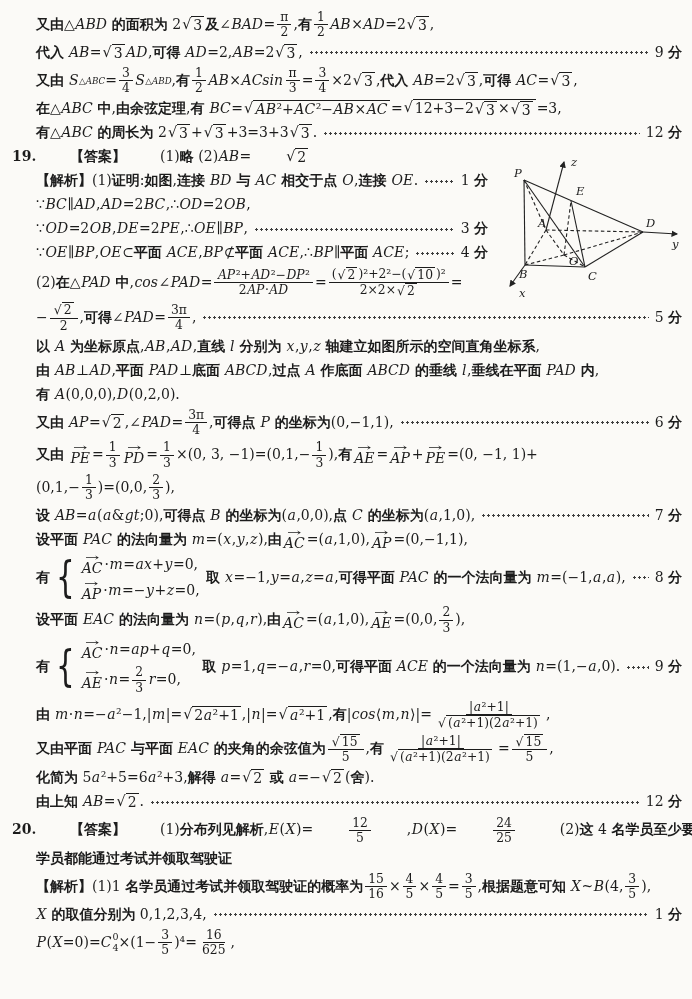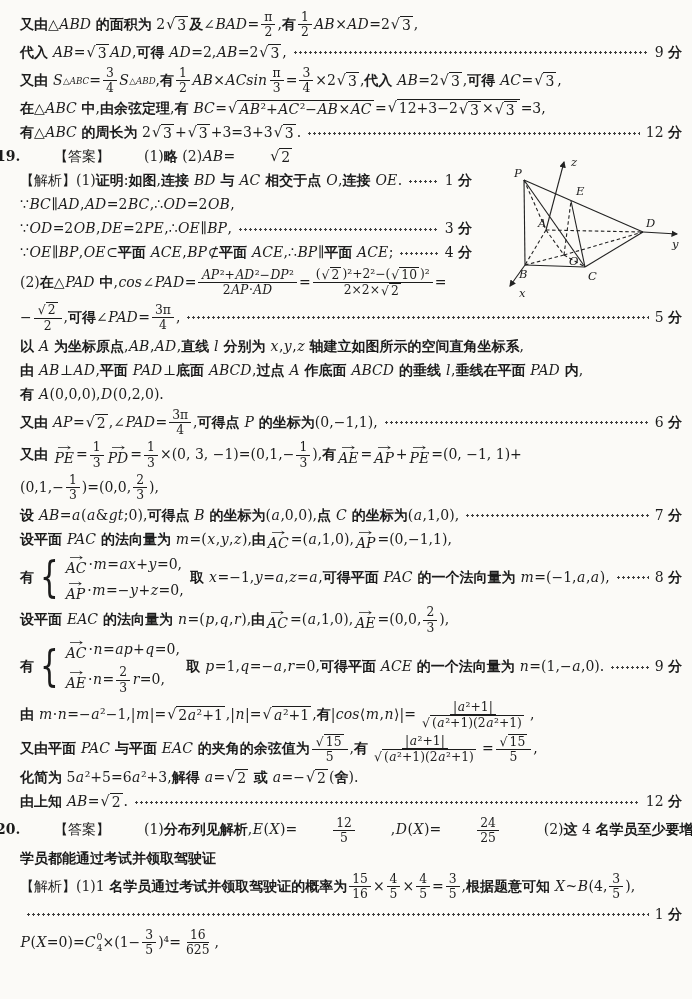--- a/index.html
+++ b/index.html
@@ -2,31 +2,31 @@
 <html><head>
 <meta charset="utf-8">
 <style>
   html,body{margin:0;padding:0;}
   body{
     width:692px;height:999px;position:relative;overflow:hidden;
     background:#fbfaf7;color:#1c1c1c;
     font-family:"DejaVu Serif","DejaVu Sans",serif;
     font-size:14px;
   }
-  #doc{position:relative;padding:8px 10px 0 20px;}
+  #doc{position:relative;padding:8px 10px 0 36px;}
   .ln{
     display:flex;align-items:center;white-space:pre;
     min-height:23px;margin:1px 0;line-height:1.25;
   }
   .ln.narrow{width:452px;}
   .ln.hasnum{margin-left:-24px;gap:34px;}
   .pnum{font-weight:bold;width:24px;flex:0 0 auto;}
   .tx i{font-style:italic;padding:0 0.5px;}
   .tx b.cj{font-weight:bold;font-style:normal;}
-  .bld{font-weight:normal;text-align:right;}
+  .bld{font-weight:bold;text-align:right;}
   sub{font-size:0.62em;}
   .frac{
     display:inline-flex;flex-direction:column;align-items:center;
     vertical-align:middle;margin:1px 2px;font-size:0.88em;line-height:1.15;
   }
   .fn{display:block;border-bottom:1.2px solid currentColor;padding:0 3px;text-align:center;}
   .fd{display:block;padding:0 3px;text-align:center;}
   .sqrt{display:inline-flex;align-items:stretch;margin:0 1px;}
   .rs{font-size:1.02em;line-height:1.1;transform:translateY(1px);}
   .rc{border-top:1.2px solid currentColor;padding:0 2px;line-height:1.2;}
@@ -82,21 +82,21 @@
       <div class="ln"><span class="tx"><b class="cj">有</b></span><span class="cases"><span class="brace">{</span><span class="rows"><span class="crow"><span class="vec"><span class="va">→</span><span class="vb"><i>AC</i></span></span><span class="tx">·<i>m</i>=<i>ax</i>+<i>y</i>=0,</span></span><span class="crow"><span class="vec"><span class="va">→</span><span class="vb"><i>AP</i></span></span><span class="tx">·<i>m</i>=−<i>y</i>+<i>z</i>=0,</span></span></span></span><span class="tx"> <b class="cj">取</b> <i>x</i>=−1,<i>y</i>=<i>a</i>,<i>z</i>=<i>a</i>,<b class="cj">可得平面</b> <i>PAC</i> <b class="cj">的一个法向量为</b> <i>m</i>=(−1,<i>a</i>,<i>a</i>),</span><span class="dots"></span><span class="score">8 <b class="cj">分</b></span></div>
       <div class="ln"><span class="tx"><b class="cj">设平面</b> <i>EAC</i> <b class="cj">的法向量为</b> <i>n</i>=(<i>p</i>,<i>q</i>,<i>r</i>),<b class="cj">由</b></span><span class="vec"><span class="va">→</span><span class="vb"><i>AC</i></span></span><span class="tx">=(<i>a</i>,1,0),</span><span class="vec"><span class="va">→</span><span class="vb"><i>AE</i></span></span><span class="tx">=(0,0,</span><span class="frac"><span class="fn"><span class="tx">2</span></span><span class="fd"><span class="tx">3</span></span></span><span class="tx">),</span></div>
       <div class="ln"><span class="tx"><b class="cj">有</b></span><span class="cases"><span class="brace">{</span><span class="rows"><span class="crow"><span class="vec"><span class="va">→</span><span class="vb"><i>AC</i></span></span><span class="tx">·<i>n</i>=<i>ap</i>+<i>q</i>=0,</span></span><span class="crow"><span class="vec"><span class="va">→</span><span class="vb"><i>AE</i></span></span><span class="tx">·<i>n</i>=</span><span class="frac"><span class="fn"><span class="tx">2</span></span><span class="fd"><span class="tx">3</span></span></span><span class="tx"><i>r</i>=0,</span></span></span></span><span class="tx"> <b class="cj">取</b> <i>p</i>=1,<i>q</i>=−<i>a</i>,<i>r</i>=0,<b class="cj">可得平面</b> <i>ACE</i> <b class="cj">的一个法向量为</b> <i>n</i>=(1,−<i>a</i>,0).</span><span class="dots"></span><span class="score">9 <b class="cj">分</b></span></div>
       <div class="ln"><span class="tx"><b class="cj">由</b> <i>m</i>·<i>n</i>=−<i>a</i>²−1,|<i>m</i>|=</span><span class="sqrt"><span class="rs">√</span><span class="rc"><span class="tx">2<i>a</i>²+1</span></span></span><span class="tx">,|<i>n</i>|=</span><span class="sqrt"><span class="rs">√</span><span class="rc"><span class="tx"><i>a</i>²+1</span></span></span><span class="tx">,<b class="cj">有</b>|<i>cos</i>⟨<i>m</i>,<i>n</i>⟩|=</span><span class="frac"><span class="fn"><span class="tx">|<i>a</i>²+1|</span></span><span class="fd"><span class="sqrt"><span class="rs">√</span><span class="rc"><span class="tx">(<i>a</i>²+1)(2<i>a</i>²+1)</span></span></span></span></span><span class="tx">,</span></div>
       <div class="ln"><span class="tx"><b class="cj">又由平面</b> <i>PAC</i> <b class="cj">与平面</b> <i>EAC</i> <b class="cj">的夹角的余弦值为</b></span><span class="frac"><span class="fn"><span class="sqrt"><span class="rs">√</span><span class="rc"><span class="tx">15</span></span></span></span><span class="fd"><span class="tx">5</span></span></span><span class="tx">,<b class="cj">有</b></span><span class="frac"><span class="fn"><span class="tx">|<i>a</i>²+1|</span></span><span class="fd"><span class="sqrt"><span class="rs">√</span><span class="rc"><span class="tx">(<i>a</i>²+1)(2<i>a</i>²+1)</span></span></span></span></span><span class="tx">=</span><span class="frac"><span class="fn"><span class="sqrt"><span class="rs">√</span><span class="rc"><span class="tx">15</span></span></span></span><span class="fd"><span class="tx">5</span></span></span><span class="tx">,</span></div>
       <div class="ln"><span class="tx"><b class="cj">化简为</b> 5<i>a</i>²+5=6<i>a</i>²+3,<b class="cj">解得</b> <i>a</i>=</span><span class="sqrt"><span class="rs">√</span><span class="rc"><span class="tx">2</span></span></span><span class="tx"> <b class="cj">或</b> <i>a</i>=−</span><span class="sqrt"><span class="rs">√</span><span class="rc"><span class="tx">2</span></span></span><span class="tx">(<b class="cj">舍</b>).</span></div>
       <div class="ln"><span class="tx"><b class="cj">由上知</b> <i>AB</i>=</span><span class="sqrt"><span class="rs">√</span><span class="rc"><span class="tx">2</span></span></span><span class="tx">.</span><span class="dots"></span><span class="score">12 <b class="cj">分</b></span></div>
       <div class="ln hasnum"><span class="pnum">20.</span><span class="bld">【答案】</span><span class="tx">(1)<b class="cj">分布列见解析</b>,<i>E</i>(<i>X</i>)=</span><span class="frac"><span class="fn"><span class="tx">12</span></span><span class="fd"><span class="tx">5</span></span></span><span class="tx">,<i>D</i>(<i>X</i>)=</span><span class="frac"><span class="fn"><span class="tx">24</span></span><span class="fd"><span class="tx">25</span></span></span><span class="tx">  (2)<b class="cj">这</b> 4 <b class="cj">名学员至少要增加</b> 6 <b class="cj">天的学习</b>,<b class="cj">才能保证这</b> 4 <b class="cj">名</b></span></div>
       <div class="ln"><span class="tx"><b class="cj">学员都能通过考试并领取驾驶证</b></span></div>
       <div class="ln"><span class="bld">【解析】</span><span class="tx">(1)1 <b class="cj">名学员通过考试并领取驾驶证的概率为</b></span><span class="frac"><span class="fn"><span class="tx">15</span></span><span class="fd"><span class="tx">16</span></span></span><span class="tx">×</span><span class="frac"><span class="fn"><span class="tx">4</span></span><span class="fd"><span class="tx">5</span></span></span><span class="tx">×</span><span class="frac"><span class="fn"><span class="tx">4</span></span><span class="fd"><span class="tx">5</span></span></span><span class="tx">=</span><span class="frac"><span class="fn"><span class="tx">3</span></span><span class="fd"><span class="tx">5</span></span></span><span class="tx">,<b class="cj">根据题意可知</b> <i>X</i>~<i>B</i>(4,</span><span class="frac"><span class="fn"><span class="tx">3</span></span><span class="fd"><span class="tx">5</span></span></span><span class="tx">),</span></div>
-      <div class="ln"><span class="dots"></span><span class="score">1 <b class="cj">分</b></span></div>
+      <div class="ln"><span class="tx"><i>X</i> <b class="cj">的取值分别为</b> 0,1,2,3,4,</span><span class="dots"></span><span class="score">1 <b class="cj">分</b></span></div>
       <div class="ln"><span class="tx"><i>P</i>(<i>X</i>=0)=</span><span class="ss"><span class="ssb"><i>C</i></span><span class="sst"><span>0</span><span>4</span></span></span><span class="tx">×(1−</span><span class="frac"><span class="fn"><span class="tx">3</span></span><span class="fd"><span class="tx">5</span></span></span><span class="tx">)⁴=</span><span class="frac"><span class="fn"><span class="tx">16</span></span><span class="fd"><span class="tx">625</span></span></span><span class="tx">,</span></div>
     </div>
   <div id="figure"><svg viewBox="0 0 192 162" width="192" height="162">
         <defs>
           <marker id="arr" markerWidth="8" markerHeight="8" refX="5" refY="3" orient="auto">
             <path d="M0,0 L6,3 L0,6 Z" fill="#222222"></path>
           </marker>
         </defs>
         <line x1="26" y1="30" x2="48" y2="80" stroke="#222222" stroke-width="1.1" stroke-dasharray="3.5 2.6"></line>
         <line x1="48" y1="80" x2="27" y2="115" stroke="#222222" stroke-width="1.1" stroke-dasharray="3.5 2.6"></line>

